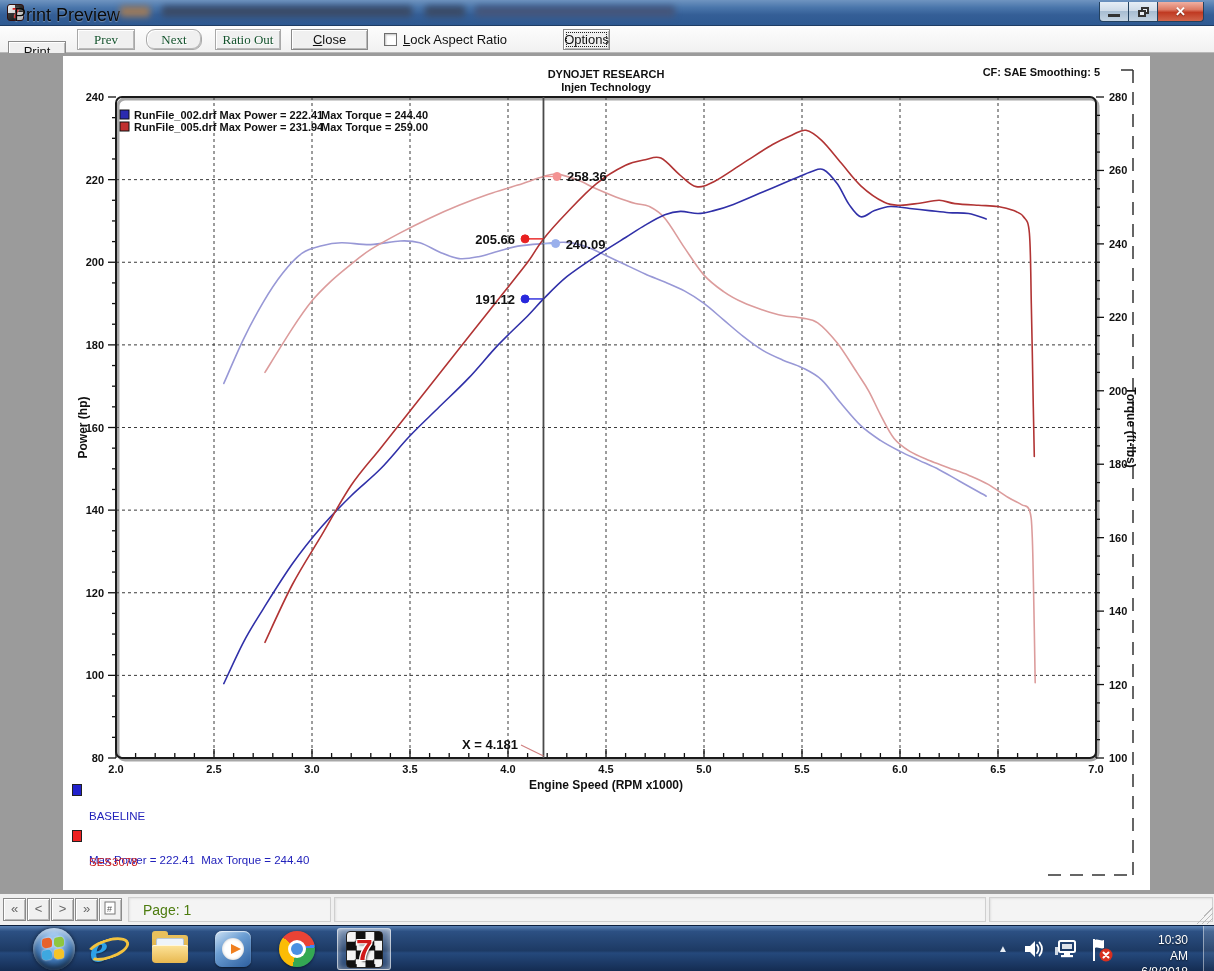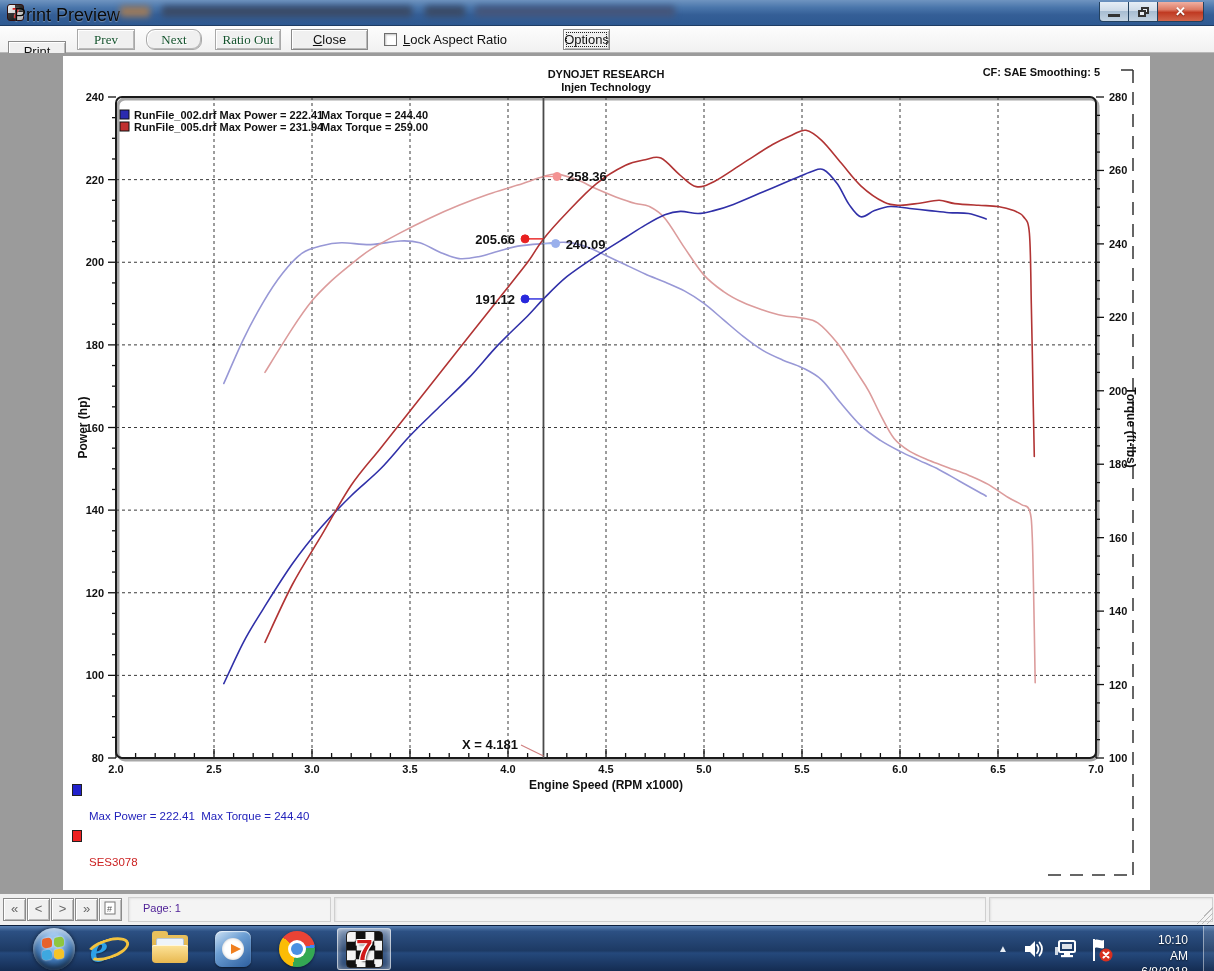--- a/index.html
+++ b/index.html
@@ -60,21 +60,21 @@
   
   .preview { position:absolute; left:0; top:53px; width:1214px; height:840px; background:#9b9b9b; }
   .page { position:absolute; left:63px; top:3px; width:1087px; height:834px; background:#fff; }
 
   
   .statusbar { position:absolute; left:0; top:893px; width:1214px; height:32px; background:#f0f0f0; border-top:1px solid #9d9d9d; }
   .sb-btn { position:absolute; top:4px; width:23px; height:23px; background:#f0f0f0; border:1px solid #8a8a8a;
     box-shadow:inset 1px 1px 0 #fff, inset -1px -1px 0 #b9b9b9; color:#666; font-size:13px; text-align:center; padding-top:2px; }
   .sb-panel { position:absolute; top:3px; height:25px; border:1px solid #cfcfcf;
     box-shadow:inset 1px 1px 2px rgba(0,0,0,.08); background:#f4f4f4; }
-  .sb-page-text { font-size:11px; color:#4c1d95; padding:4px 0 0 14px; }
+  .sb-page-text { font-size:14px; color:#4d7c0f; padding:4px 0 0 14px; }
   .grip { position:absolute; right:1px; bottom:1px; width:17px; height:17px;
     background:linear-gradient(135deg, transparent 0 50%, #bbb 50% 55%, transparent 55% 65%, #bbb 65% 70%, transparent 70% 80%, #bbb 80% 85%, transparent 85%); }
 
   
   .taskbar { position:absolute; left:0; top:925px; width:1214px; height:46px;
     background:linear-gradient(#5b82b4, #2c5083 12%, #1d3a64 55%, #25497c 60%, #142c52);
     border-top:1px solid #0c1f3c; }
   .orb { position:absolute; left:33px; top:2px; width:42px; height:42px; border-radius:50%;
     background:radial-gradient(circle at 50% 30%, #9cc4ee 0 18%, #3e76b4 55%, #16355e 95%);
     box-shadow:inset 0 3px 5px rgba(255,255,255,.6), inset 0 -4px 6px rgba(0,0,0,.5), 0 0 4px rgba(0,0,0,.6); }
@@ -406,20 +406,21 @@
             <text x="71" y="62.5" class="legend-t">RunFile_002.drf Max Power = 222.41</text>
             <text x="258" y="62.5" class="legend-t">Max Torque = 244.40</text>
             <rect x="57" y="66" width="9" height="9" fill="#c03030" stroke="#111"></rect>
             <text x="71" y="74.5" class="legend-t">RunFile_005.drf Max Power = 231.94</text>
             <text x="258" y="74.5" class="legend-t">Max Torque = 259.00</text>
           </g>
         </svg>
       
       <div class="run-chip" style="left: 9px; top: 728px; background: rgb(34, 34, 204);"></div>
       <div class="runinfo" style="left: 26px; top: 724px; color: rgb(34, 34, 187);">
+        <div>BASELINE</div>
         <div>Max Power = 222.41  Max Torque = 244.40</div>
       </div>
       <div class="run-chip" style="left: 9px; top: 774px; background: rgb(238, 34, 34);"></div>
       <div class="runinfo" style="left: 26px; top: 770px; color: rgb(204, 34, 34);">
         <div>SES3078</div>
         <div>Max Power = 231.94  Max Torque = 259.00</div>
       </div>
     </div>
   </div>
 
@@ -489,20 +490,20 @@
         <rect x="7" y="18" width="12" height="2.2" fill="#fff"></rect>
         <rect x="1" y="10" width="3" height="8" fill="#cfd8e4"></rect>
       </svg>
       <svg class="tray-svg" style="right:100px;" width="26" height="26" viewBox="0 0 26 26">
         <path d="M6 2 L6 24" stroke="#fff" stroke-width="2"></path>
         <path d="M7 3 C10 1.5 13 4.5 16 3 L16 11 C13 12.5 10 9.5 7 11 Z" fill="#fff"></path>
         <circle cx="18" cy="18" r="6.5" fill="#d83020"></circle>
         <path d="M15.5 15.5 L20.5 20.5 M20.5 15.5 L15.5 20.5" stroke="#fff" stroke-width="2" stroke-linecap="round"></path>
       </svg>
       <div class="clock">
-        <div>10:10 AM</div>
+        <div>10:30 AM</div>
         <div>6/8/2018</div>
       </div>
       <div class="show-desktop"></div>
     </div>
   </div>
 
 </div>
 
 </body></html>

